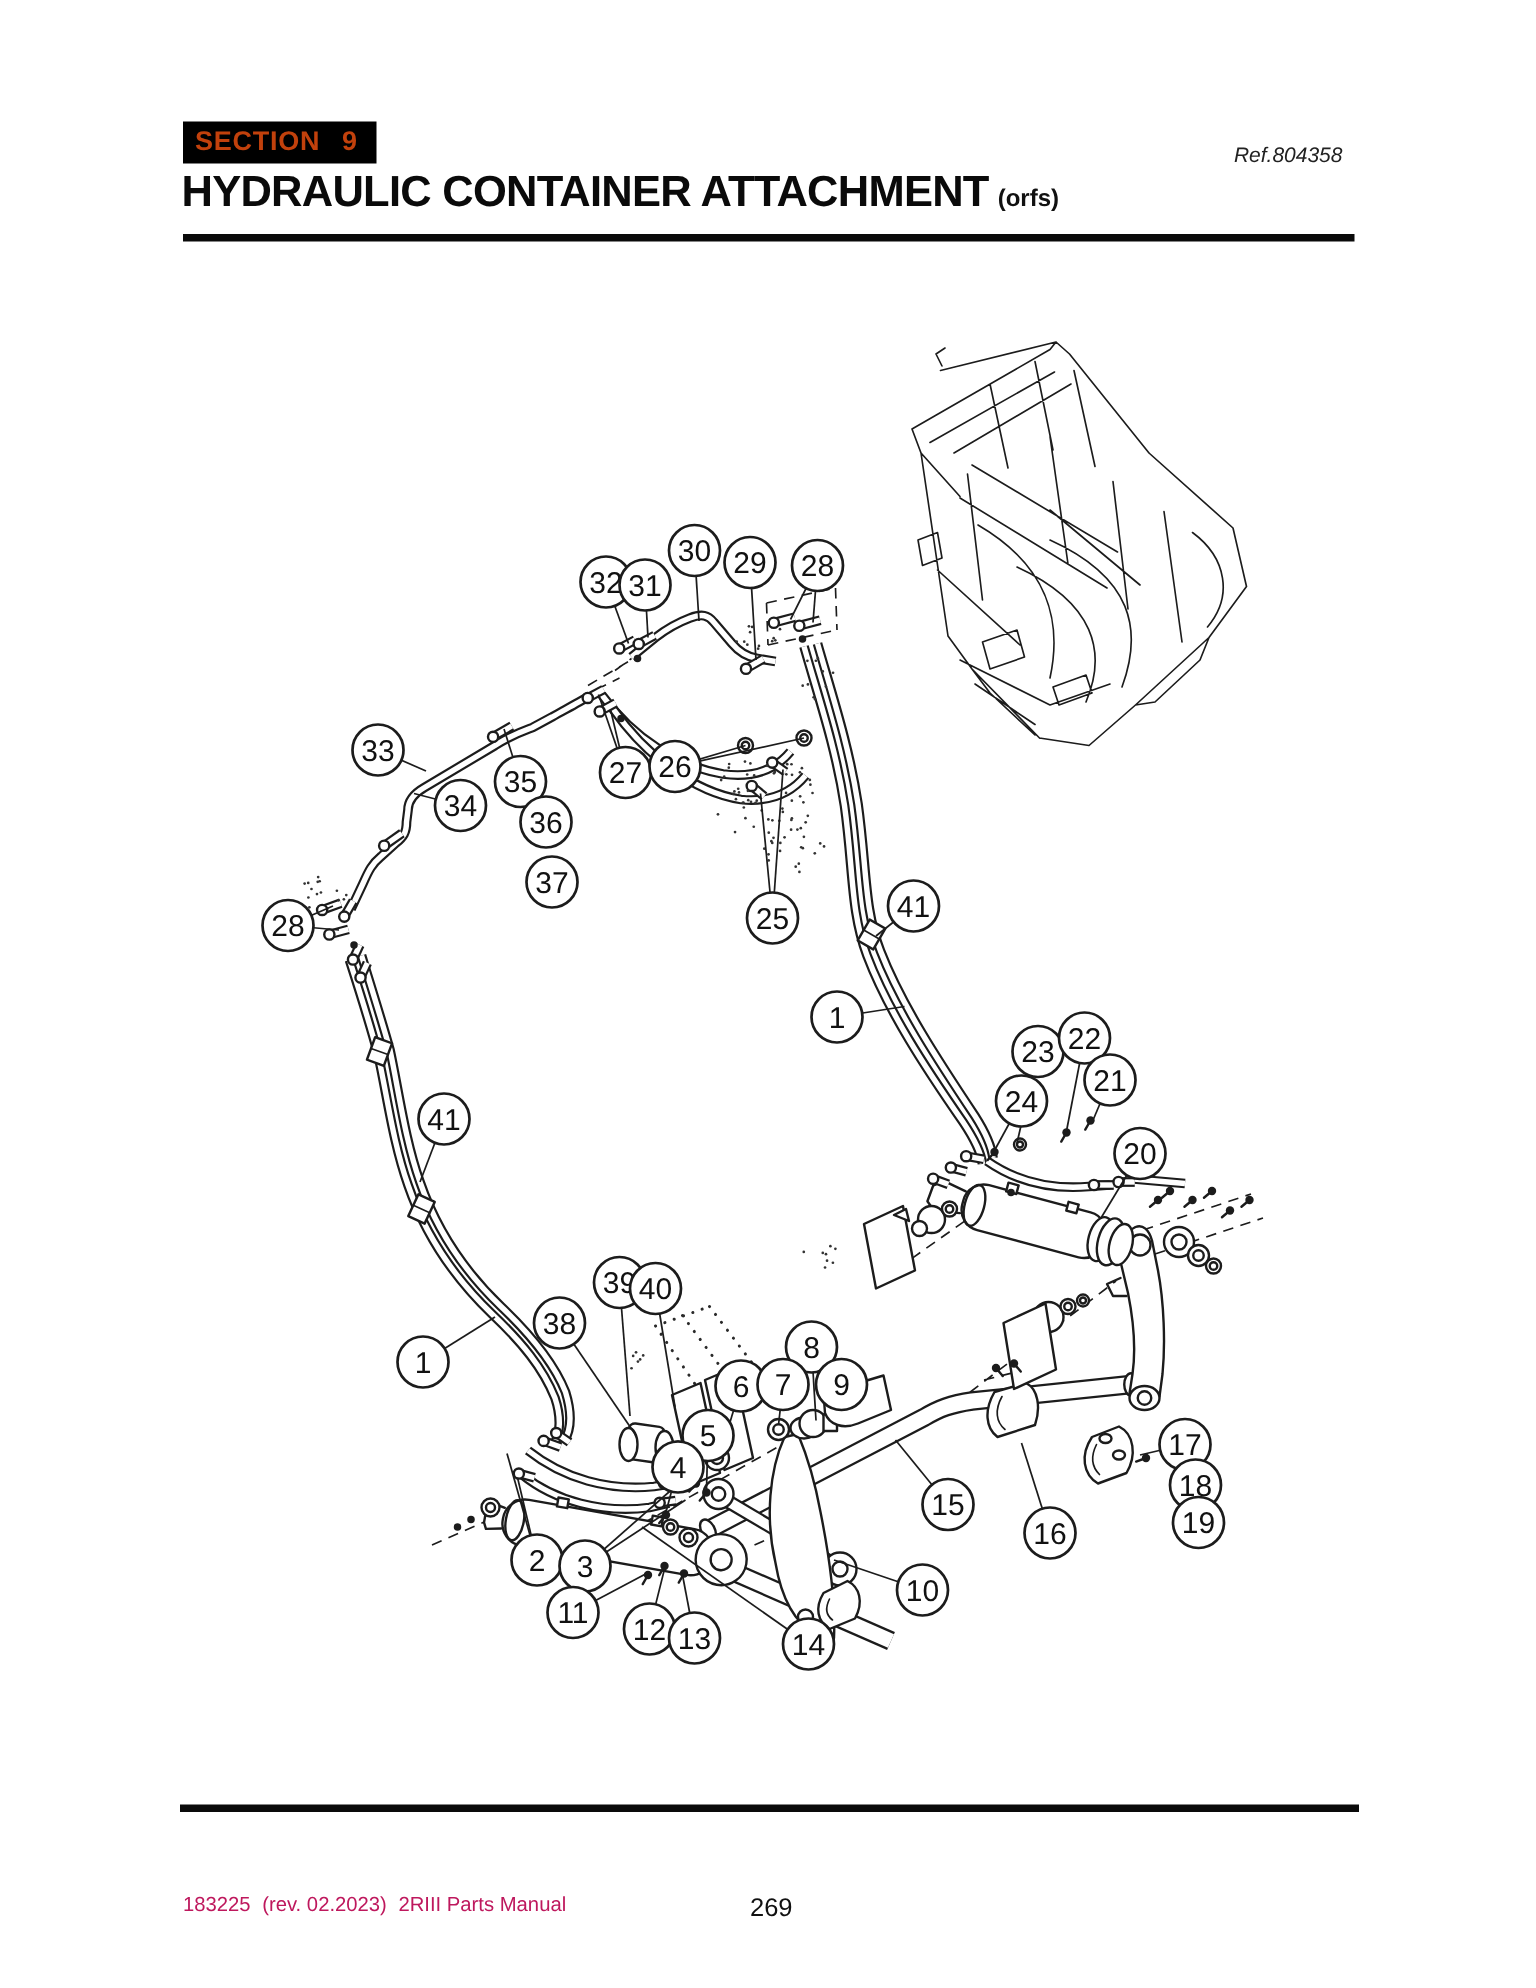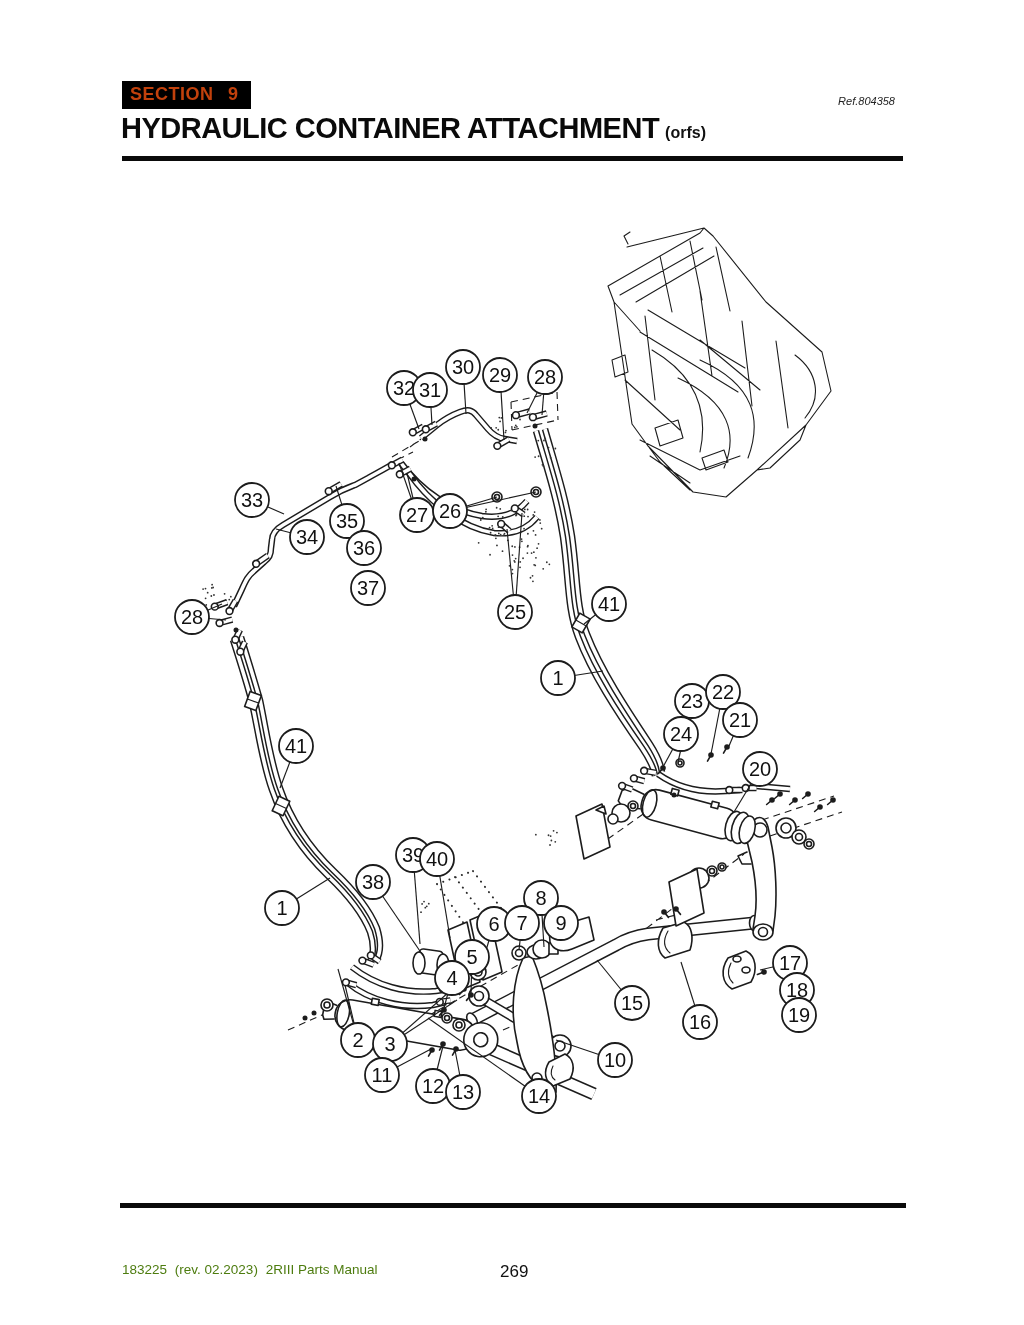--- a/index.html
+++ b/index.html
@@ -1,27 +1,27 @@
 <!DOCTYPE html>
 <html><head>
 <meta charset="utf-8">
 <style>
   html,body{margin:0;padding:0;background:#ffffff;}
   body{width:1024px;height:1325px;position:relative;font-family:"Liberation Sans",sans-serif;color:#111;overflow:hidden;}
   .page{position:absolute;inset:0;background:#fff;}
   
   .section-box{position:absolute;left:122px;top:81px;background:#000;color:#c2410c;
     font-size:18px;font-weight:bold;padding:3px 12px 4px 8px;letter-spacing:.5px;word-spacing:9px;}
-  .ref{position:absolute;right:129px;top:95px;font-size:11px;font-style:italic;color:#222;}
+  .ref{position:absolute;right:129px;top:95px;font-size:14px;font-style:italic;color:#222;}
   .title-row{position:absolute;left:121px;top:112px;width:790px;white-space:nowrap;}
   .title{font-size:29px;font-weight:bold;letter-spacing:-.5px;color:#0a0a0a;margin-top:12px;}
   .title-suffix{font-size:16px;font-weight:bold;margin-left:6px;text-align:center;}
   .rule-top{position:absolute;left:122px;top:156px;width:781px;height:4.5px;background:#0a0a0a;}
   .rule-bottom{position:absolute;left:120px;top:1203px;width:786px;height:4.5px;background:#0a0a0a;}
-  .footer-left{position:absolute;left:122px;top:1262px;font-size:13.5px;color:#4d7c0f;}
+  .footer-left{position:absolute;left:122px;top:1262px;font-size:13.5px;color:#be185d;}
   .footer-left span{margin-right:4px;}
   .footer-page{position:absolute;left:500px;top:1262px;font-size:17px;color:#111;}
   svg{position:absolute;left:0;top:0;}
   .ln{fill:none;stroke:#1c1c1c;stroke-width:1.6;stroke-linecap:round;stroke-linejoin:round;}
   .thin{stroke-width:1.1;}
   .wh{fill:#fff;}
   .dash{fill:none;stroke:#1c1c1c;stroke-width:1.1;stroke-dasharray:7 5;}
   .dotray{fill:none;stroke:#2a2a2a;stroke-width:2;stroke-linecap:round;stroke-dasharray:.1 6.5;}
   .tubeO{stroke:#1c1c1c;stroke-width:6.5;fill:none;}
   .tubeI{stroke:#fff;stroke-width:3.6;fill:none;}

